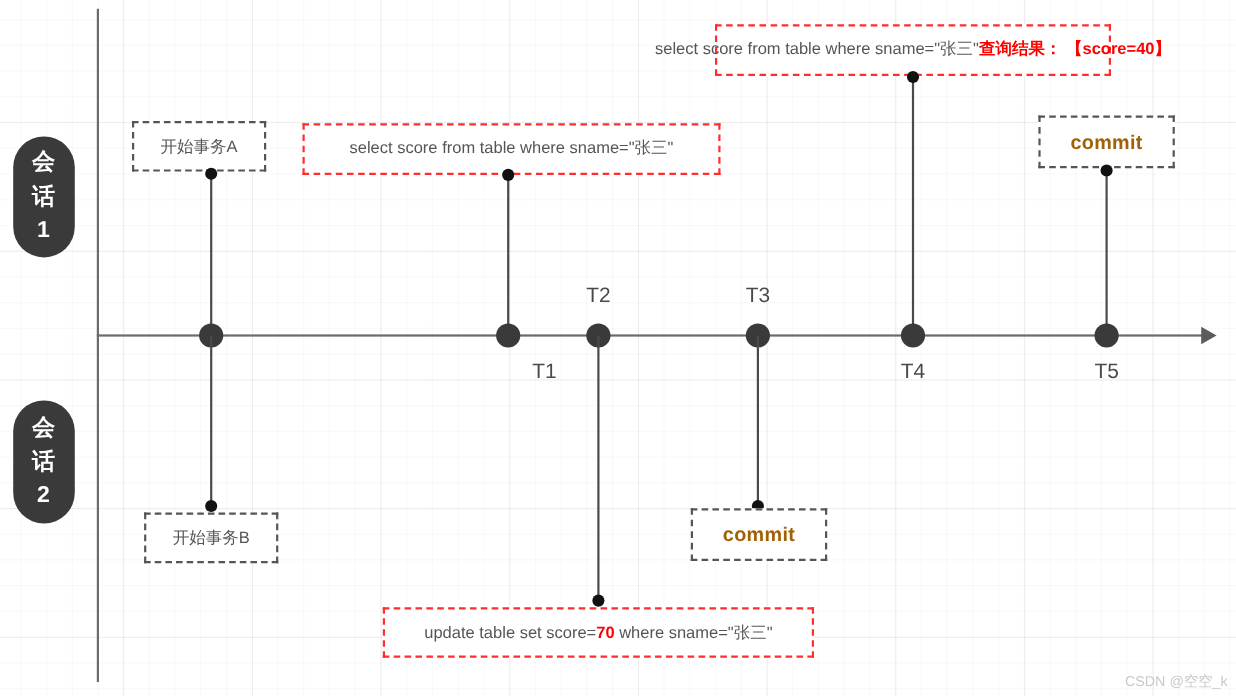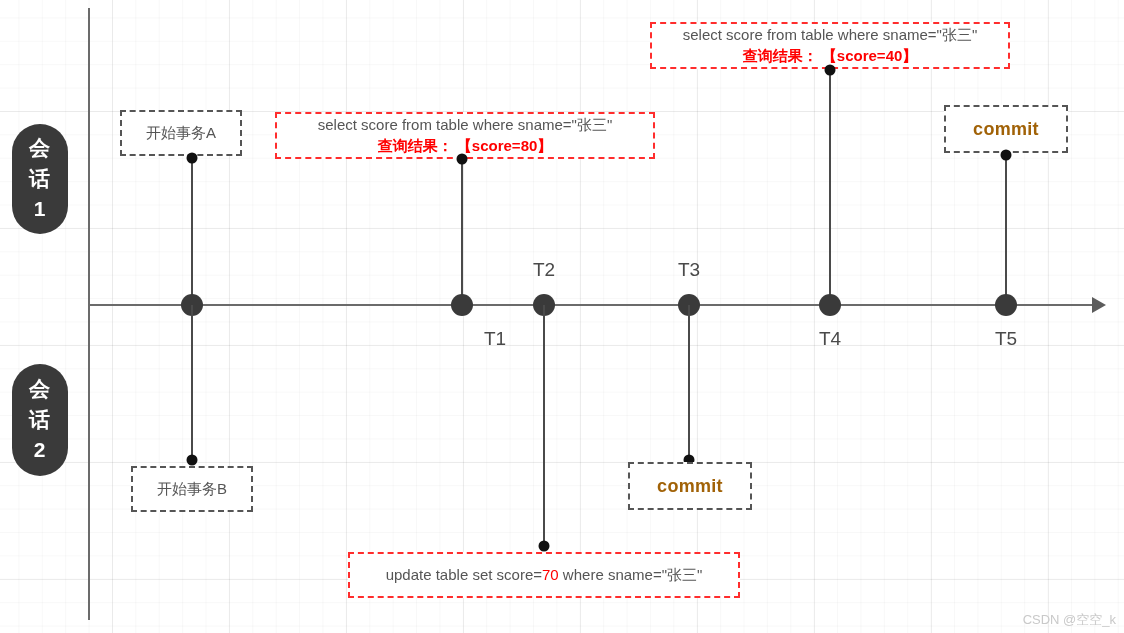--- a/index.html
+++ b/index.html
@@ -111,21 +111,21 @@
     transform: translateX(-50%);
     white-space: nowrap;
   }
 
   
   .note {
     position: absolute;
     box-sizing: border-box;
     background: #ffffff;
     display: flex;
-    flex-direction: column;
+    flex-direction: row;
     align-items: center;
     justify-content: center;
     text-align: center;
   }
   .note.dashed-dark { border: 2px dashed #555555; }
   .note.dashed-red  { border: 2px dashed #ff2d2d; }
 
   .note .line-plain {
     font-size: 15px;
     color: #555555;
@@ -150,21 +150,21 @@
     color: #a16207;
     letter-spacing: 0.3px;
   }
   .note .sql-mixed {
     font-size: 15px;
     color: #555555;
     white-space: nowrap;
   }
   .note .sql-mixed b {
     color: #ff0000;
-    font-weight: normal;
+    font-weight: bold;
   }
 
   
   #watermark {
     position: absolute;
     right: 8px;
     bottom: 4px;
     font-size: 13px;
     color: #c9c9c9;
     white-space: nowrap;
@@ -198,21 +198,20 @@
   <div class="axis-dot" style="left:192px; top:305px;"></div>
 
   <div class="stem" style="left:192px; top:305px; height:155px;"></div>
   <div class="tip-dot" style="left:192px; top:460px;"></div>
   <div class="note dashed-dark" style="left:131px; top:466px; width:122px; height:46px;">
     <div class="cjk-small">开始事务B</div>
   </div>
 
   <div class="note dashed-red" style="left:275px; top:112px; width:380px; height:47px;">
     <div class="line-plain">select score from table where sname="张三"</div>
-    <div class="line-red">查询结果： 【score=80】</div>
   </div>
   <div class="stem" style="left:462px; top:159px; height:146px;"></div>
   <div class="tip-dot" style="left:462px; top:159px;"></div>
   <div class="axis-dot" style="left:462px; top:305px;"></div>
   <div class="tick-label" style="left:484px; top:328px;margin-left:11px;">T1</div>
 
   <div class="tick-label" style="left:544px; top:259px;">T2</div>
   <div class="axis-dot" style="left:544px; top:305px;"></div>
   <div class="stem" style="left:544px; top:305px; height:241px;"></div>
   <div class="tip-dot" style="left:544px; top:546px;"></div>

